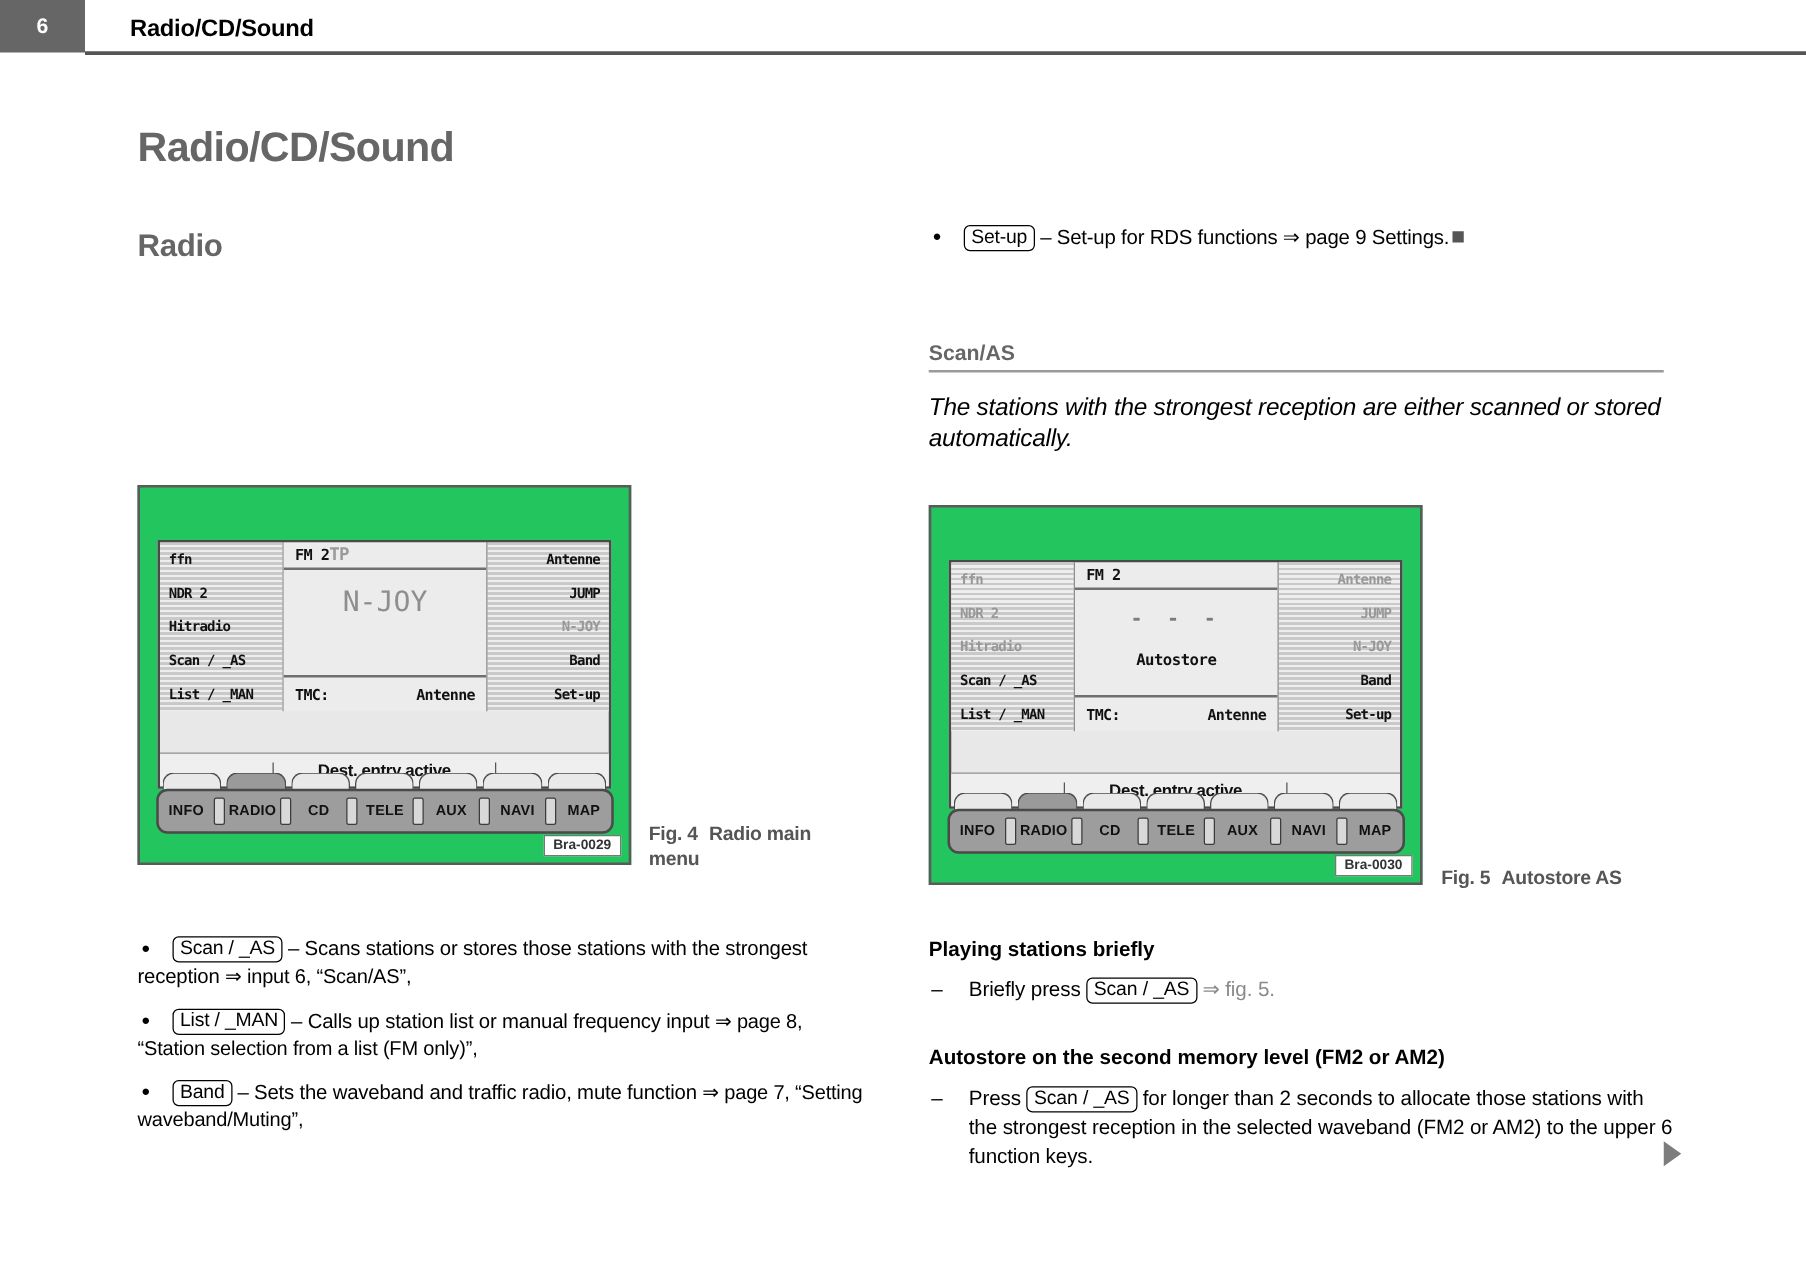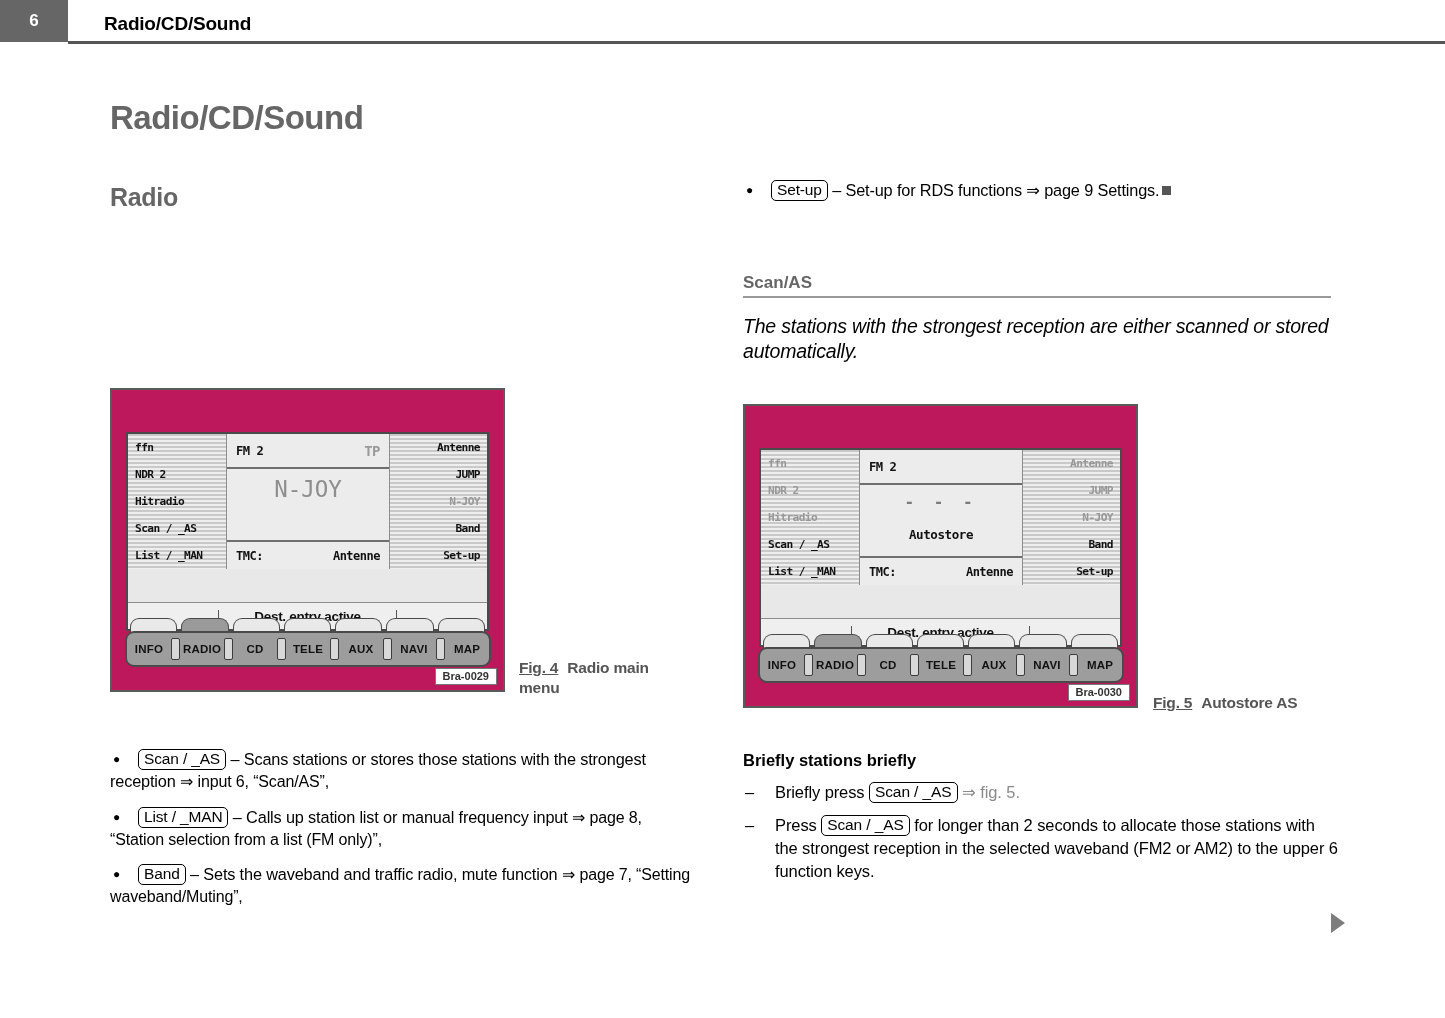--- a/index.html
+++ b/index.html
@@ -168,37 +168,37 @@
     width: 9px; height: 9px;
     background: #555;
     vertical-align: 1px;
     margin-left: 3px;
   }
 
   
   .figure {
     position: absolute;
     border: 2px solid #5a5a5a;
-    background: #be185d;
+    background: #22c55e;
     box-sizing: border-box;
   }
   #figure-4 { left: 110px; top: 388px; width: 395px; height: 304px; }
   #figure-5 { left: 743px; top: 404px; width: 395px; height: 304px; }
 
   .fig-caption {
     position: absolute;
     font-size: 15.5px;
     font-weight: bold;
     color: #555555;
     line-height: 1.3;
     letter-spacing: -0.2px;
   }
   #caption-4 { left: 519px; top: 658px; width: 160px; }
   #caption-5 { left: 1153px; top: 693px; width: 200px; }
-  .fig-caption .cap-label { margin-right: 9px; text-decoration: underline; }
+  .fig-caption .cap-label { margin-right: 9px; }
 
   .fig-id-badge {
     position: absolute;
     right: 6px;
     bottom: 5px;
     background: #ffffff;
     border: 1px solid #777;
     font-size: 11px;
     font-weight: bold;
     color: #333;
@@ -262,24 +262,23 @@
   .panel-item.dim { color: #989898; }
 
   .panel-center {
     flex: 1 1 auto;
     background: #ececec;
     display: flex;
     flex-direction: column;
     position: relative;
   }
   .center-top {
-    height: 35px;
+    height: 22px;
     display: flex;
     align-items: center;
-    justify-content: space-between;
     padding: 0 9px 0 9px;
     border-bottom: 2px solid #6f6f6f;
     box-sizing: border-box;
   }
   .center-top .band-label {
     font-family: "DejaVu Sans Mono", monospace;
     font-size: 12.2px;
     font-weight: bold;
     color: #111;
     letter-spacing: -0.5px;
@@ -467,25 +466,26 @@
     <span class="bullet-dot"></span><span class="keycap">Set-up</span><span> – Set-up for RDS functions ⇒ page 9 Settings.</span><span class="endmark"></span>
   </div>
 
   <div style="height:70px;"></div>
 
   <h3 class="sub-title">Scan/AS</h3>
   <p class="lead-italic">The stations with the strongest reception are either scanned or stored automatically.</p>
 </div>
 
 <div style="position:absolute; left:743px; top:750px; width:596px;">
-  <h4 class="bold-head">Briefly stations briefly</h4>
+  <h4 class="bold-head">Playing stations briefly</h4>
   <div class="dash-row">
     <span class="dash-mark">–</span><span>Briefly press </span><span class="keycap">Scan / _AS</span> <span class="grey-ref">⇒ fig. 5.</span>
   </div>
 
+  <h4 class="bold-head" style="margin-top:32px;">Autostore on the second memory level (FM2 or AM2)</h4>
   <div class="dash-row">
     <span class="dash-mark">–</span><span>Press </span><span class="keycap">Scan / _AS</span><span> for longer than 2 seconds to allocate those stations with the strongest reception in the selected waveband (FM2 or AM2) to the upper 6 function keys.</span>
   </div>
 </div>
 
 <div class="figure" id="figure-4">
   <div class="screen">
     <div class="screen-main">
 
       <div class="panel-left scan-panel">

